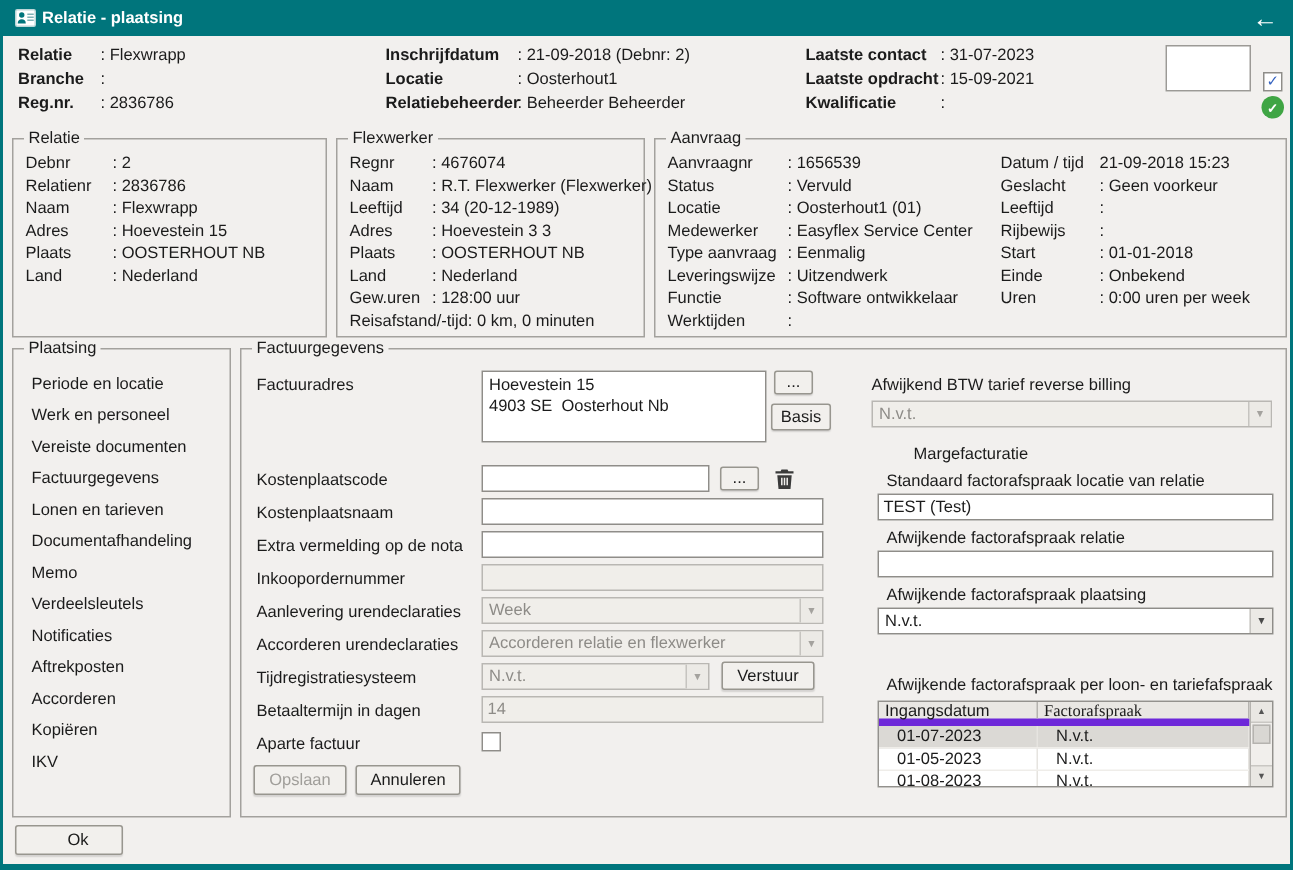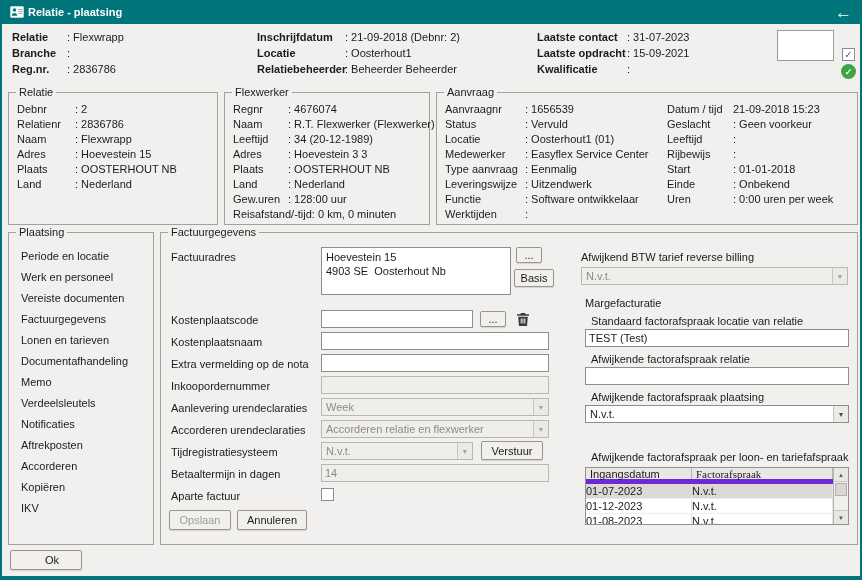--- a/index.html
+++ b/index.html
@@ -41,21 +41,21 @@
          border:1px solid #98968f; border-radius:2px; font-size:11px; color:#1b1b1b; cursor:pointer;
          box-shadow:0 1px 1px rgba(0,0,0,.12); white-space:nowrap; }
   .btn.dis { color:#a09e9a; }
   .ak::first-letter { text-decoration:underline; }
   .iconbtn { position:absolute; background:transparent; border:none; cursor:pointer; display:flex; align-items:center; justify-content:center; }
   .ftable { position:absolute; border:1px solid #93918d; background:#fff; overflow:hidden; }
   .thead { display:flex; height:16px; background:#e9e7e3; border-bottom:5px solid #6d28d9; }
   .th { padding-left:4px; display:flex; align-items:center; border-right:1px solid #b5b3af; white-space:nowrap; }
   .trow { display:flex; height:15px; border-bottom:1px solid #efede9; cursor:pointer; }
   .trow.sel { background:#dbd9d5; }
-  .td { padding-left:0; display:flex; align-items:center; border-right:1px solid #e6e4e0; white-space:nowrap; }
+  .td { padding-left:12px; display:flex; align-items:center; border-right:1px solid #e6e4e0; white-space:nowrap; }
   .vscroll { position:absolute; top:0; right:0; bottom:0; width:15px; background:#f1efec; border-left:1px solid #b5b3af; }
   .vs-btn { position:absolute; left:0; right:0; height:14px; display:flex; align-items:center; justify-content:center;
             font-size:6px; color:#555; background:#e9e7e3; cursor:pointer; }
   .vs-up { top:0; border-bottom:1px solid #c9c7c3; }
   .vs-down { bottom:0; border-top:1px solid #c9c7c3; }
   .vs-thumb { position:absolute; top:15px; left:1px; right:1px; height:13px; background:#d9d7d3; border:1px solid #b5b3af; cursor:pointer; }
 </style>
 </head>
 <body>
 
@@ -330,21 +330,21 @@
     <div class="cb" style="position:absolute; left:160px; top:255px;"></div>
 
     <div class="btn ak dis" style="left:8px; top:277px; width:62px; height:20px;">Opslaan</div>
     <div class="btn ak" style="left:76px; top:277px; width:70px; height:20px;">Annuleren</div>
 
     <span class="flabel" style="left:420px; top:18px;">Afwijkend BTW tarief reverse billing</span>
     <div class="combo dis" style="left:420px; top:34px; width:267px;">
       <span class="ctext">N.v.t.</span>
         <span class="arrow">▼</span>
     </div>
-    <span class="flabel" style="left:424px; top:64px;">Margefacturatie</span>
+    <span class="flabel" style="left:448px; top:64px;">Margefacturatie</span>
     <span class="flabel" style="left:430px; top:82px;">Standaard factorafspraak locatie van relatie</span>
     <input class="tb" style="left: 424px; top: 96px; width: 264px;" value="TEST (Test)">
     <span class="flabel" style="left:430px; top:120px;">Afwijkende factorafspraak relatie</span>
     <input class="tb" style="left: 424px; top: 134px; width: 264px;" value="">
     <span class="flabel" style="left:430px; top:158px;">Afwijkende factorafspraak plaatsing</span>
     <div class="combo" style="left:424px; top:172px; width:264px;">
       <span class="ctext">N.v.t.</span>
         <span class="arrow">▼</span>
     </div>
     <span class="flabel" style="left:430px; top:218px;">Afwijkende factorafspraak per loon- en tariefafspraak</span>
@@ -352,21 +352,21 @@
     <div class="ftable" style="left:424px; top:234px; width:264px; height:58px;">
       <div class="thead">
         <div class="th" style="width:106px;">Ingangsdatum</div>
         <div class="th" style="width:141px;font-family:Liberation Serif, serif;">Factorafspraak</div>
       </div>
       <div class="trow sel">
         <div class="td" style="width:106px;">01-07-2023</div>
         <div class="td" style="width:141px;">N.v.t.</div>
       </div>
       <div class="trow">
-        <div class="td" style="width:106px;">01-12-2023</div>
+        <div class="td" style="width:106px;">01-05-2023</div>
         <div class="td" style="width:141px;">N.v.t.</div>
       </div>
       <div class="trow">
         <div class="td" style="width:106px;">01-08-2023</div>
         <div class="td" style="width:141px;">N.v.t.</div>
       </div>
       <div class="vscroll">
         <div class="vs-btn vs-up">▲</div>
         <div class="vs-thumb"></div>
         <div class="vs-btn vs-down">▼</div>

